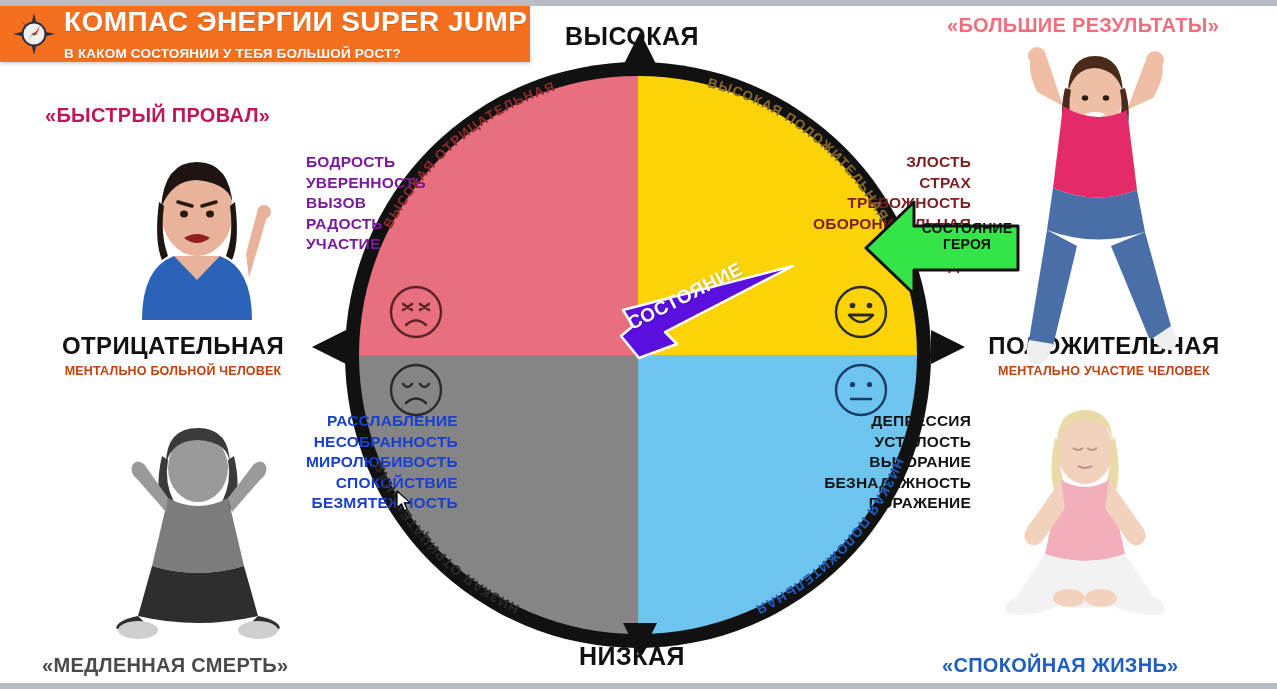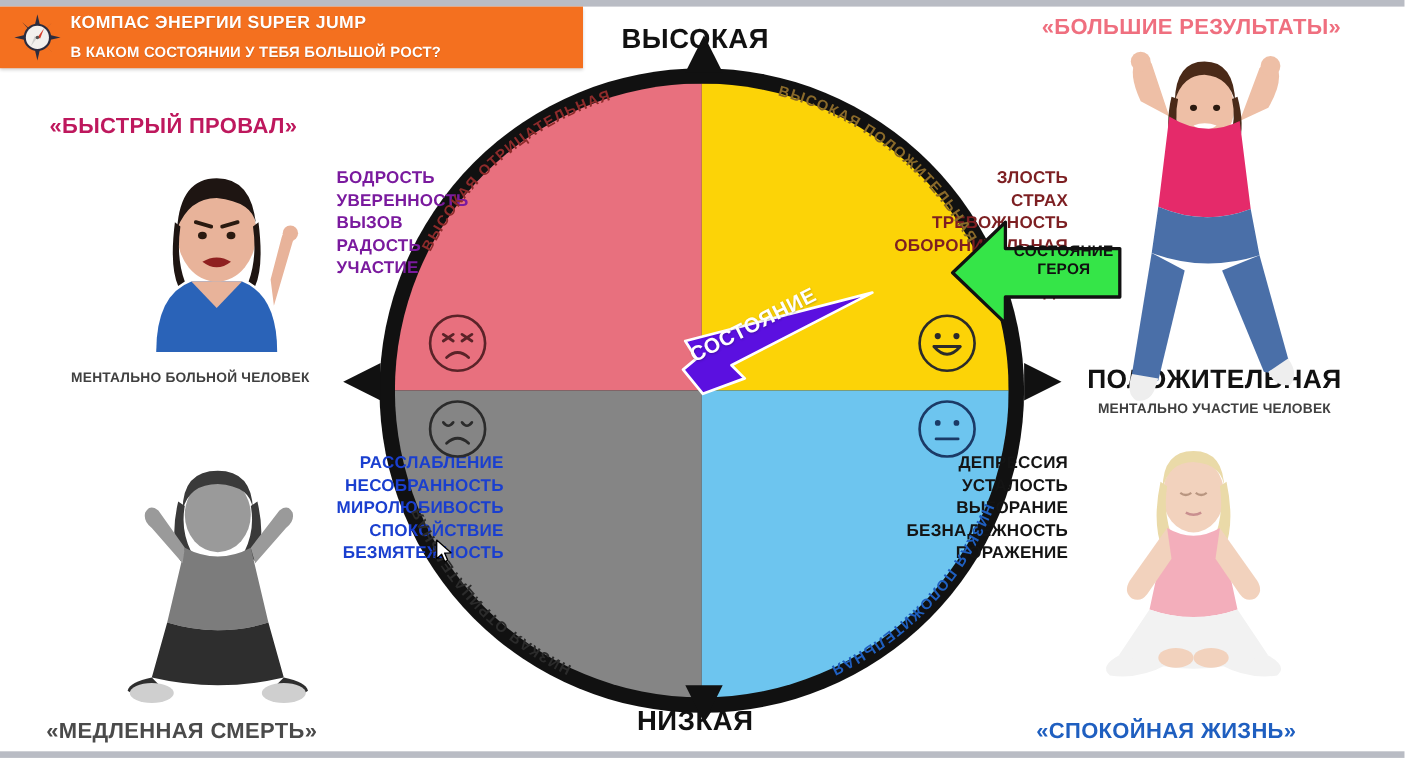--- a/index.html
+++ b/index.html
@@ -10,21 +10,21 @@
   .edge-bar{position:absolute;left:0;width:1277px;height:6px;background:#b9bcc4;}
   .edge-bar.top{top:0;}
   .edge-bar.bottom{bottom:0;}
 
   
   .header{position:absolute;left:0;top:6px;width:530px;height:56px;
           background:#f4701f;display:flex;align-items:center;
           box-shadow:0 2px 3px rgba(0,0,0,.18);}
   .header-compass{width:44px;height:44px;margin:0 8px 0 12px;flex:0 0 auto;position:relative;}
   .header-texts{display:flex;flex-direction:column;justify-content:center;}
-  .header-title{color:#ffffff;font-size:16px;font-weight:bold;letter-spacing:.4px;
+  .header-title{color:#ffffff;font-size:28px;font-weight:bold;letter-spacing:.4px;
                 line-height:1.05;text-shadow:0 1px 1px rgba(0,0,0,.18);}
   .header-sub{color:#ffffff;font-size:13.5px;font-weight:bold;letter-spacing:.2px;
               margin-top:10px;text-shadow:0 1px 1px rgba(0,0,0,.18);}
 
   
   .circle-wrap{position:absolute;left:345px;top:62px;width:586px;height:586px;}
   .circle-ring{position:absolute;inset:0;border-radius:50%;background:#111111;}
   .circle-inner{position:absolute;left:14px;top:14px;width:558px;height:558px;
                 border-radius:50%;overflow:hidden;}
   .quad{position:absolute;width:50%;height:50%;}
@@ -59,21 +59,21 @@
               border-bottom:17px solid transparent;border-right:34px solid #111;}
   .arrow-right{right:312px;top:330px;border-top:17px solid transparent;
                border-bottom:17px solid transparent;border-left:34px solid #111;}
 
   
   .axis-label{position:absolute;font-weight:bold;color:#111;text-align:center;}
   .axis-high{left:512px;top:22px;width:240px;font-size:25px;letter-spacing:.5px;}
   .axis-low{left:512px;bottom:18px;width:240px;font-size:25px;letter-spacing:.5px;}
   .axis-side{position:absolute;text-align:center;width:330px;}
   .axis-side .main{font-size:24px;font-weight:bold;color:#111;letter-spacing:.4px;}
-  .axis-side .sub{font-size:12.5px;font-weight:bold;color:#404040;margin-top:4px;
+  .axis-side .sub{font-size:12.5px;font-weight:bold;color:#c2410c;margin-top:4px;
                   letter-spacing:.2px;}
   .side-left{left:8px;top:332px;}
   .side-right{right:8px;top:332px;}
 
   
   .arc-label{position:absolute;width:586px;height:586px;left:345px;top:62px;
              pointer-events:none;}
   .arc-label text{font-family:"Liberation Sans", sans-serif;font-weight:bold;
                   font-size:13.5px;letter-spacing:1.2px;}
 
@@ -237,20 +237,21 @@
 
 <div class="axis-arrow arrow-up"></div>
 <div class="axis-arrow arrow-down"></div>
 <div class="axis-arrow arrow-left"></div>
 <div class="axis-arrow arrow-right"></div>
 
 <div class="axis-label axis-high">ВЫСОКАЯ</div>
 <div class="axis-label axis-low">НИЗКАЯ</div>
 
 <div class="axis-side side-left">
+  <div class="main">ОТРИЦАТЕЛЬНАЯ</div>
   <div class="sub">МЕНТАЛЬНО БОЛЬНОЙ ЧЕЛОВЕК</div>
 </div>
 <div class="axis-side side-right">
   <div class="main">ПОЛОЖИТЕЛЬНАЯ</div>
   <div class="sub">МЕНТАЛЬНО УЧАСТИЕ ЧЕЛОВЕК</div>
 </div>
 
 <div class="purple-arrow">
   <svg viewBox="0 0 200 130" width="200" height="130">
     <path d="M186 8 L58 74 L70 86 L32 100 L14 78 L26 68 L16 52 Z" fill="#5b10e0" stroke="#ffffff" stroke-width="2.5" stroke-linejoin="round"></path>

